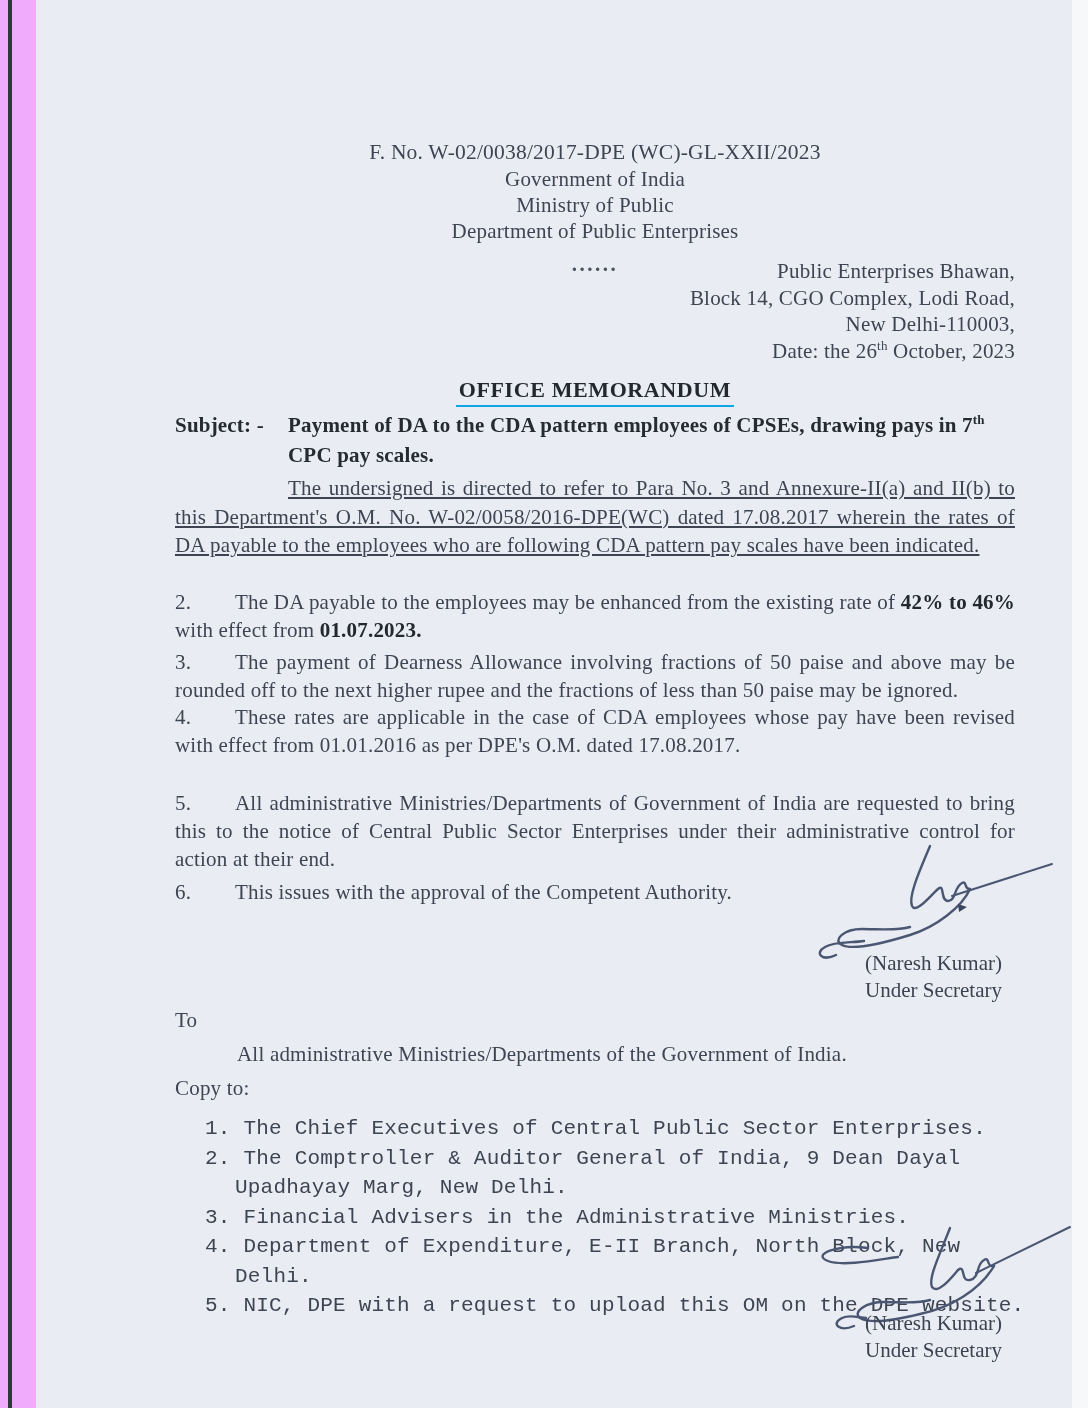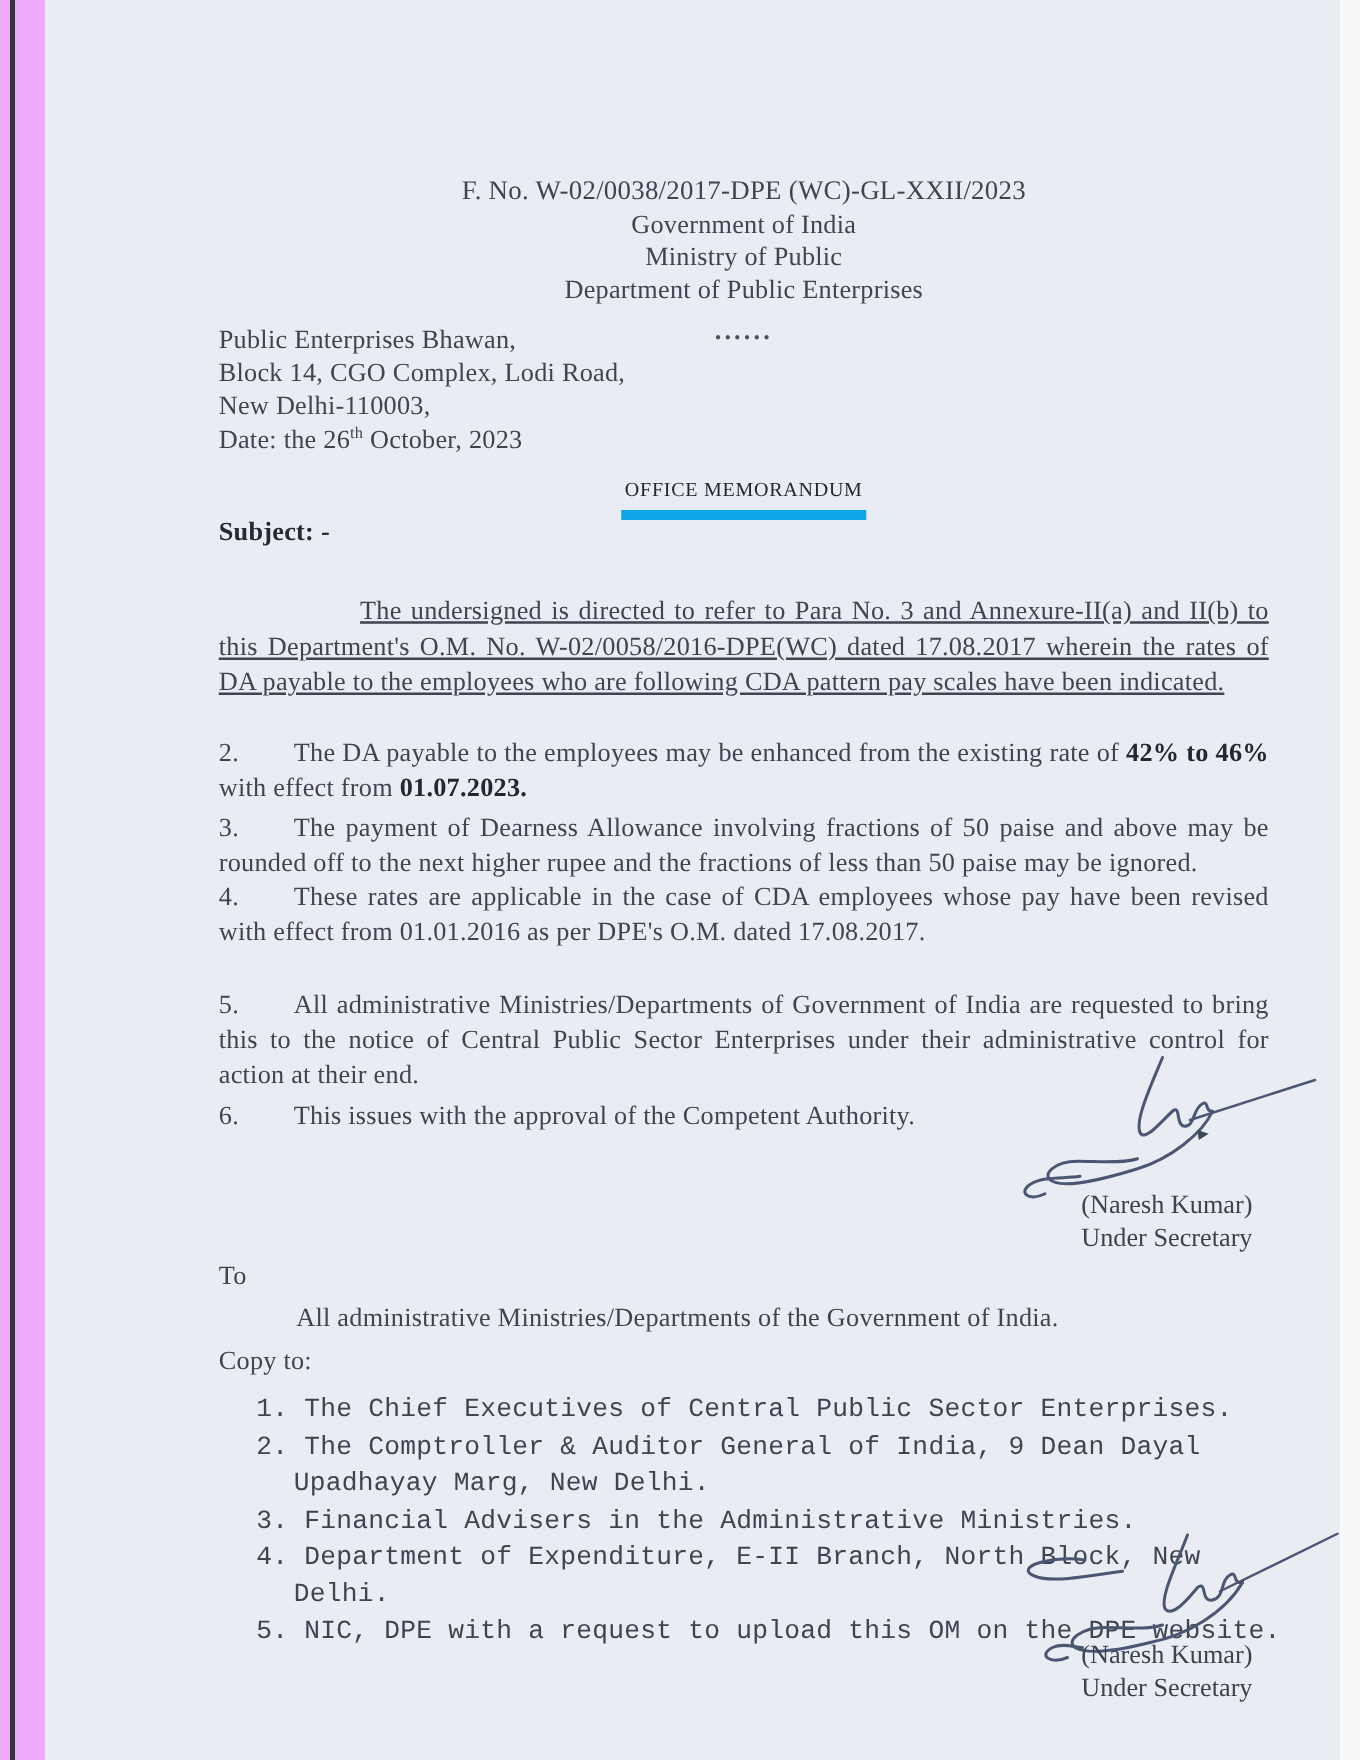--- a/index.html
+++ b/index.html
@@ -6,32 +6,32 @@
   .page{
     position:relative;width:1072px;height:1408px;overflow:hidden;
     background:#f0abfc;
     font-family:"Liberation Serif","DejaVu Serif",serif;
     color:#3e4452;
   }
   .paper{position:absolute;left:36px;top:0;right:0;bottom:0;background:#e9edf3;}
   .scan-line{position:absolute;left:8px;top:0;width:4px;height:100%;background:#33363b;}
   .blk{position:absolute;left:175px;width:840px;font-size:21px;line-height:28px;letter-spacing:.2px;}
   .center{text-align:center;}
-  .right{text-align:left;}
+  .right{text-align:right;}
   .justify{text-align:justify;}
   .header-block{top:138px;}
   .fileno{font-size:21.5px;}
   .org-line{line-height:26px;}
   .dots{margin-top:6px;letter-spacing:2.5px;font-weight:bold;color:#4a5160;}
   .address-block{top:258px;line-height:26.5px;}
   sup{font-size:.62em;line-height:0;}
   .title-block{top:376px;}
   .title-text{
-    display:inline-block;font-weight:400;color:#23272f;font-size:16px;
-    letter-spacing:.6px;border-bottom:8px solid #0ea5e9;padding:0 3px 1px;
+    display:inline-block;font-weight:700;color:#23272f;font-size:22px;
+    letter-spacing:.6px;border-bottom:2px solid #0ea5e9;padding:0 3px 1px;
   }
   .subject-block{top:410px;padding-left:113px;box-sizing:border-box;
     font-weight:700;color:#262a33;line-height:30px;}
   .subject-label{position:absolute;left:0;top:0;}
   .para .num{display:inline-block;width:60px;}
   .p1{top:474px;text-indent:113px;line-height:28.5px;text-decoration:underline;}
   .p2{top:588px;}
   .p3{top:648px;}
   .p4{top:703px;}
   .p5{top:789px;}
@@ -71,20 +71,21 @@
     <div>New Delhi-110003,</div>
     <div><span>Date: the 26</span><sup>th</sup><span> October, 2023</span></div>
   </div>
 
   <div class="blk title-block center">
     <span class="title-text">OFFICE MEMORANDUM</span>
   </div>
 
   <div class="blk subject-block">
     <span class="subject-label">Subject: -</span>
+    <span><span>Payment of DA to the CDA pattern employees of CPSEs, drawing pays in 7</span><sup>th</sup><span> CPC pay scales.</span></span>
   </div>
 
   <div class="blk justify p1">The undersigned is directed to refer to Para No. 3 and Annexure-II(a) and II(b) to this Department's O.M. No. W-02/0058/2016-DPE(WC) dated 17.08.2017 wherein the rates of DA payable to the employees who are following CDA pattern pay scales have been indicated.</div>
 
   <div class="blk justify para p2">
     <span class="num">2.</span><span>The DA payable to the employees may be enhanced from the existing rate of </span><span class="b">42% to 46%</span><span> with effect from </span><span class="b">01.07.2023.</span>
   </div>
 
   <div class="blk justify para p3">
     <span class="num">3.</span><span>The payment of Dearness Allowance involving fractions of 50 paise and above may be rounded off to the next higher rupee and the fractions of less than 50 paise may be ignored.</span>

